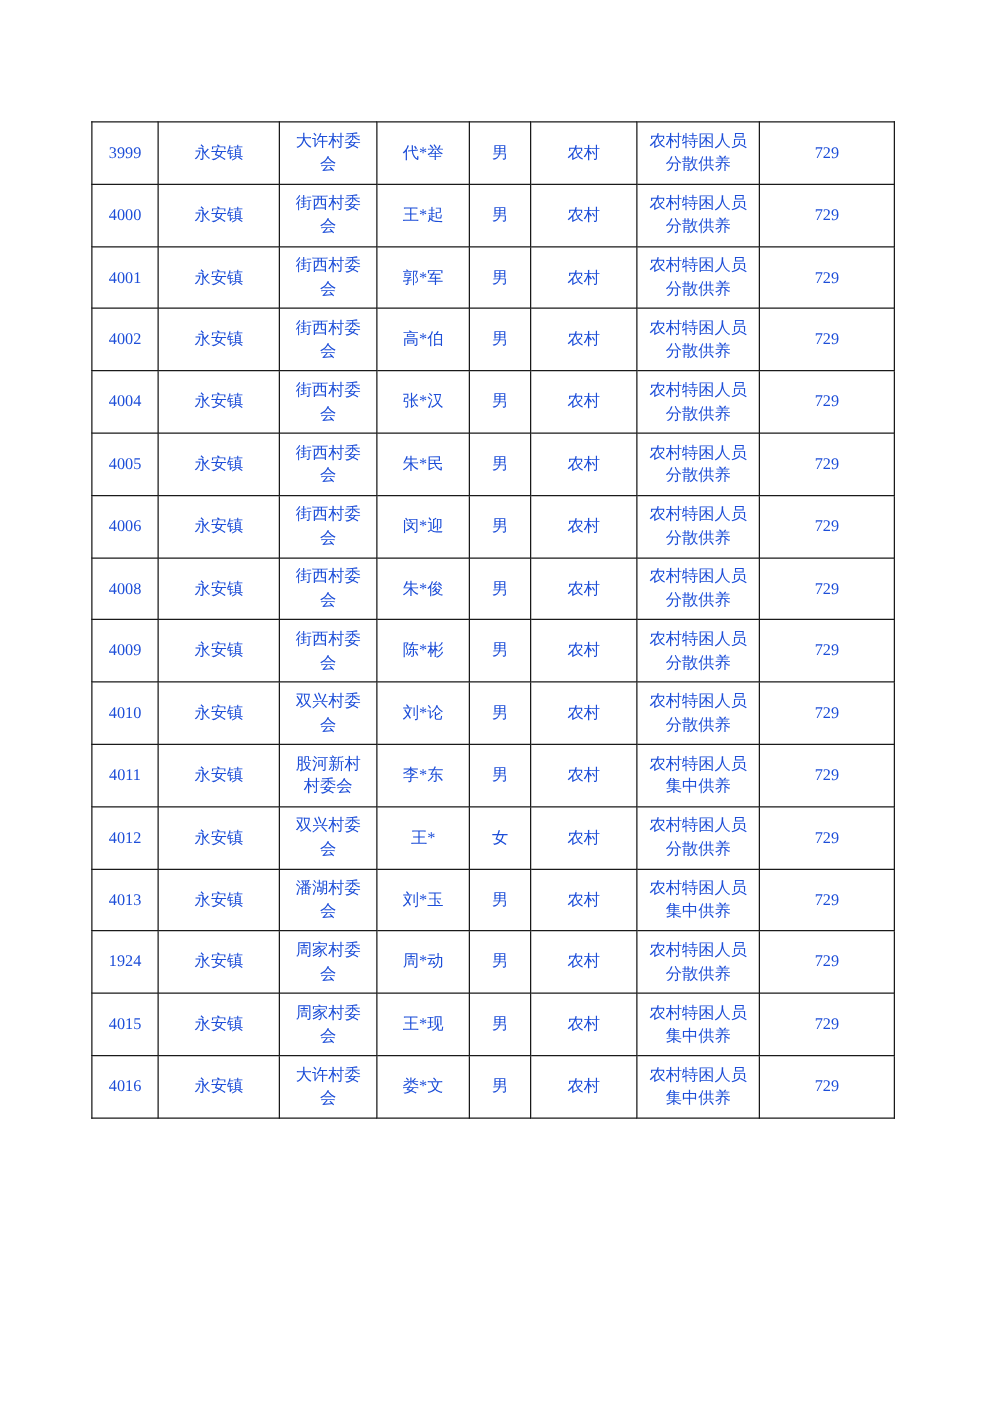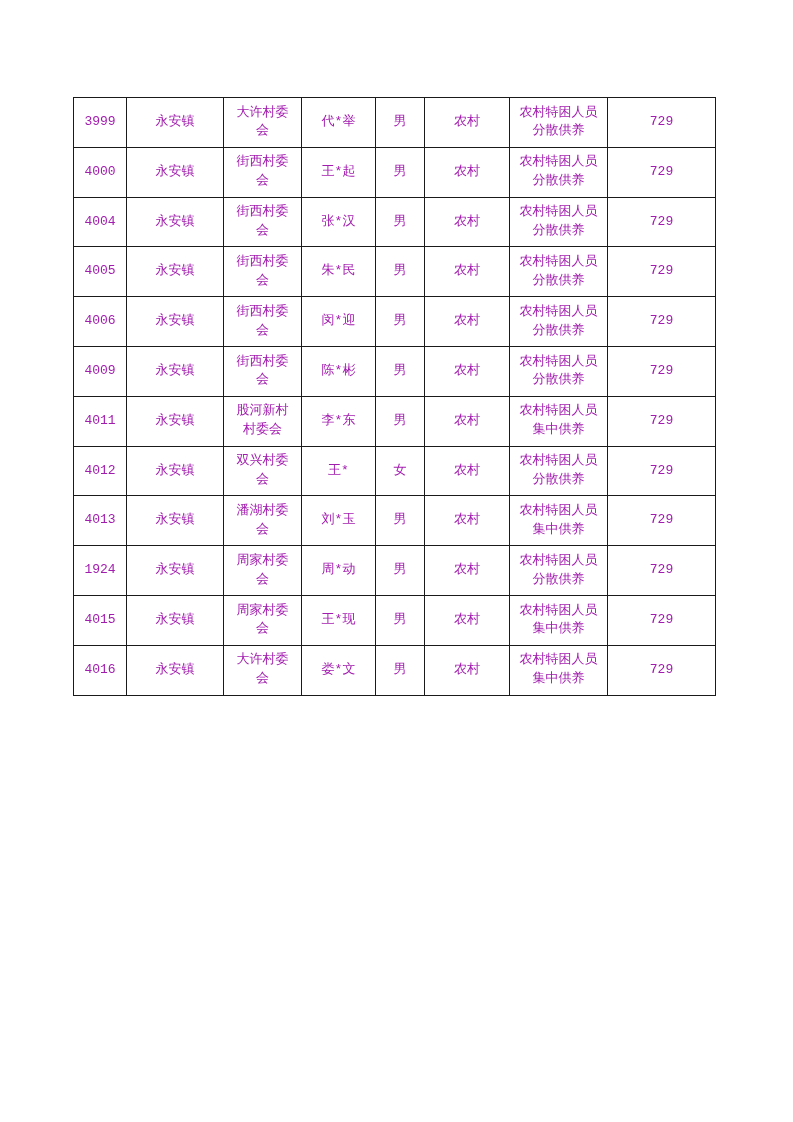--- a/index.html
+++ b/index.html
@@ -6,22 +6,22 @@
     margin: 0;
     padding: 0;
     background: #ffffff;
   }
   .page {
     position: relative;
     width: 793px;
     height: 1122px;
     background: #ffffff;
     overflow: hidden;
-    font-family: Liberation Mono, monospace;
-    color: #a21caf;
+    font-family: Liberation Serif, serif;
+    color: #1d4ed8;
   }
   table.data-table {
     position: absolute;
     left: 73px;
     top: 97px;
     border-collapse: collapse;
     table-layout: fixed;
     width: 642px;
   }
   table.data-table td {
@@ -82,20 +82,40 @@
           <td class="col-seq">4000</td>
           <td class="col-town">永安镇</td>
           <td class="col-village">街西村委会</td>
           <td class="col-name">王*起</td>
           <td class="col-gender">男</td>
           <td class="col-area">农村</td>
           <td class="col-category">农村特困人员分散供养</td>
           <td class="col-amount">729</td>
         </tr>
         <tr>
+          <td class="col-seq">4001</td>
+          <td class="col-town">永安镇</td>
+          <td class="col-village">街西村委会</td>
+          <td class="col-name">郭*军</td>
+          <td class="col-gender">男</td>
+          <td class="col-area">农村</td>
+          <td class="col-category">农村特困人员分散供养</td>
+          <td class="col-amount">729</td>
+        </tr>
+        <tr>
+          <td class="col-seq">4002</td>
+          <td class="col-town">永安镇</td>
+          <td class="col-village">街西村委会</td>
+          <td class="col-name">高*伯</td>
+          <td class="col-gender">男</td>
+          <td class="col-area">农村</td>
+          <td class="col-category">农村特困人员分散供养</td>
+          <td class="col-amount">729</td>
+        </tr>
+        <tr>
           <td class="col-seq">4004</td>
           <td class="col-town">永安镇</td>
           <td class="col-village">街西村委会</td>
           <td class="col-name">张*汉</td>
           <td class="col-gender">男</td>
           <td class="col-area">农村</td>
           <td class="col-category">农村特困人员分散供养</td>
           <td class="col-amount">729</td>
         </tr>
         <tr>
@@ -112,24 +132,44 @@
           <td class="col-seq">4006</td>
           <td class="col-town">永安镇</td>
           <td class="col-village">街西村委会</td>
           <td class="col-name">闵*迎</td>
           <td class="col-gender">男</td>
           <td class="col-area">农村</td>
           <td class="col-category">农村特困人员分散供养</td>
           <td class="col-amount">729</td>
         </tr>
         <tr>
+          <td class="col-seq">4008</td>
+          <td class="col-town">永安镇</td>
+          <td class="col-village">街西村委会</td>
+          <td class="col-name">朱*俊</td>
+          <td class="col-gender">男</td>
+          <td class="col-area">农村</td>
+          <td class="col-category">农村特困人员分散供养</td>
+          <td class="col-amount">729</td>
+        </tr>
+        <tr>
           <td class="col-seq">4009</td>
           <td class="col-town">永安镇</td>
           <td class="col-village">街西村委会</td>
           <td class="col-name">陈*彬</td>
+          <td class="col-gender">男</td>
+          <td class="col-area">农村</td>
+          <td class="col-category">农村特困人员分散供养</td>
+          <td class="col-amount">729</td>
+        </tr>
+        <tr>
+          <td class="col-seq">4010</td>
+          <td class="col-town">永安镇</td>
+          <td class="col-village">双兴村委会</td>
+          <td class="col-name">刘*论</td>
           <td class="col-gender">男</td>
           <td class="col-area">农村</td>
           <td class="col-category">农村特困人员分散供养</td>
           <td class="col-amount">729</td>
         </tr>
         <tr>
           <td class="col-seq">4011</td>
           <td class="col-town">永安镇</td>
           <td class="col-village">股河新村村委会</td>
           <td class="col-name">李*东</td>

